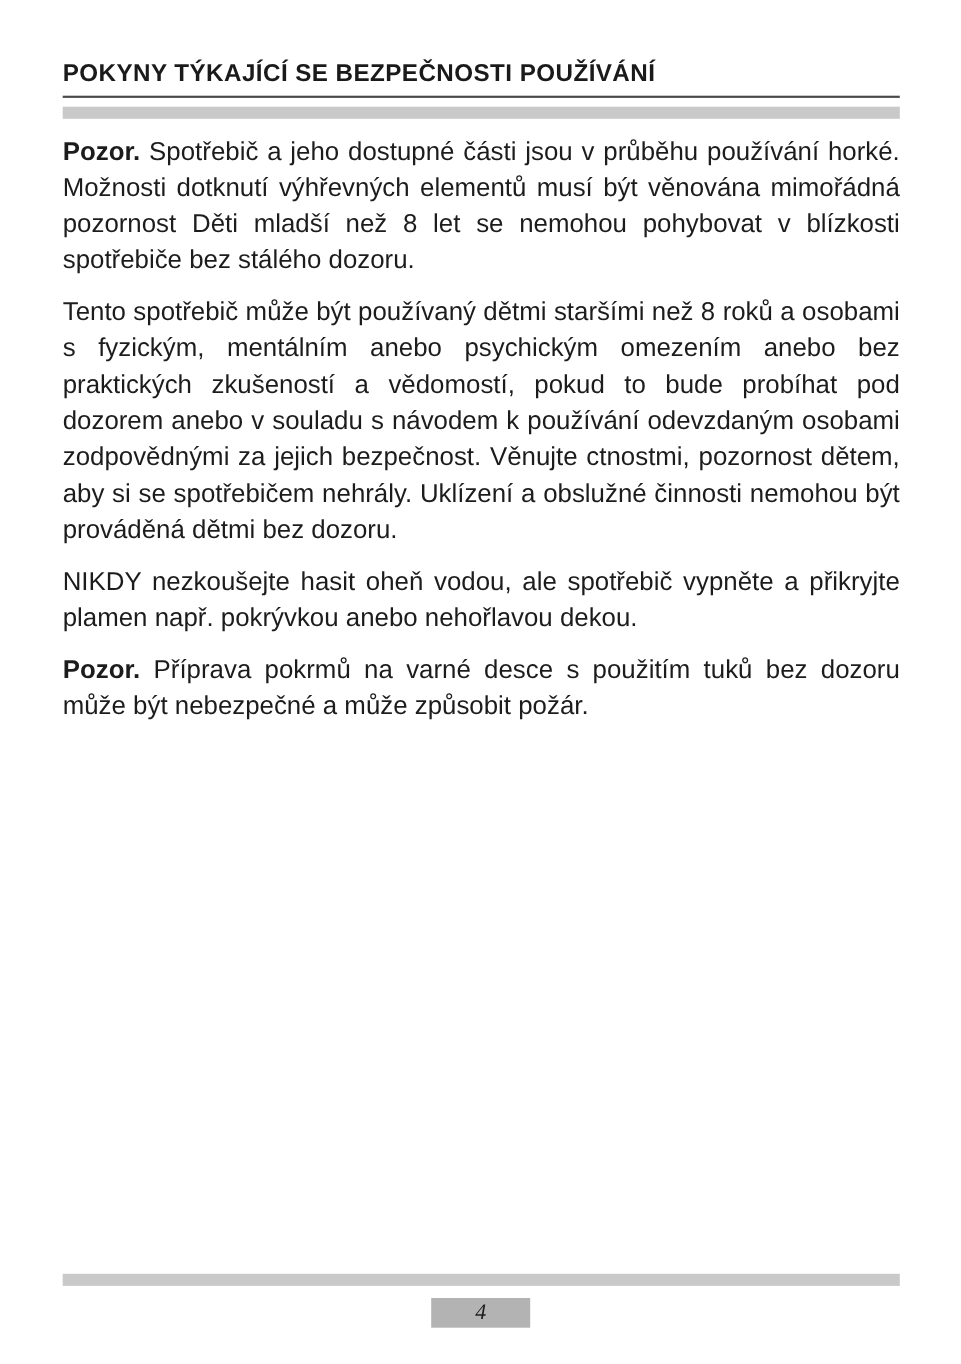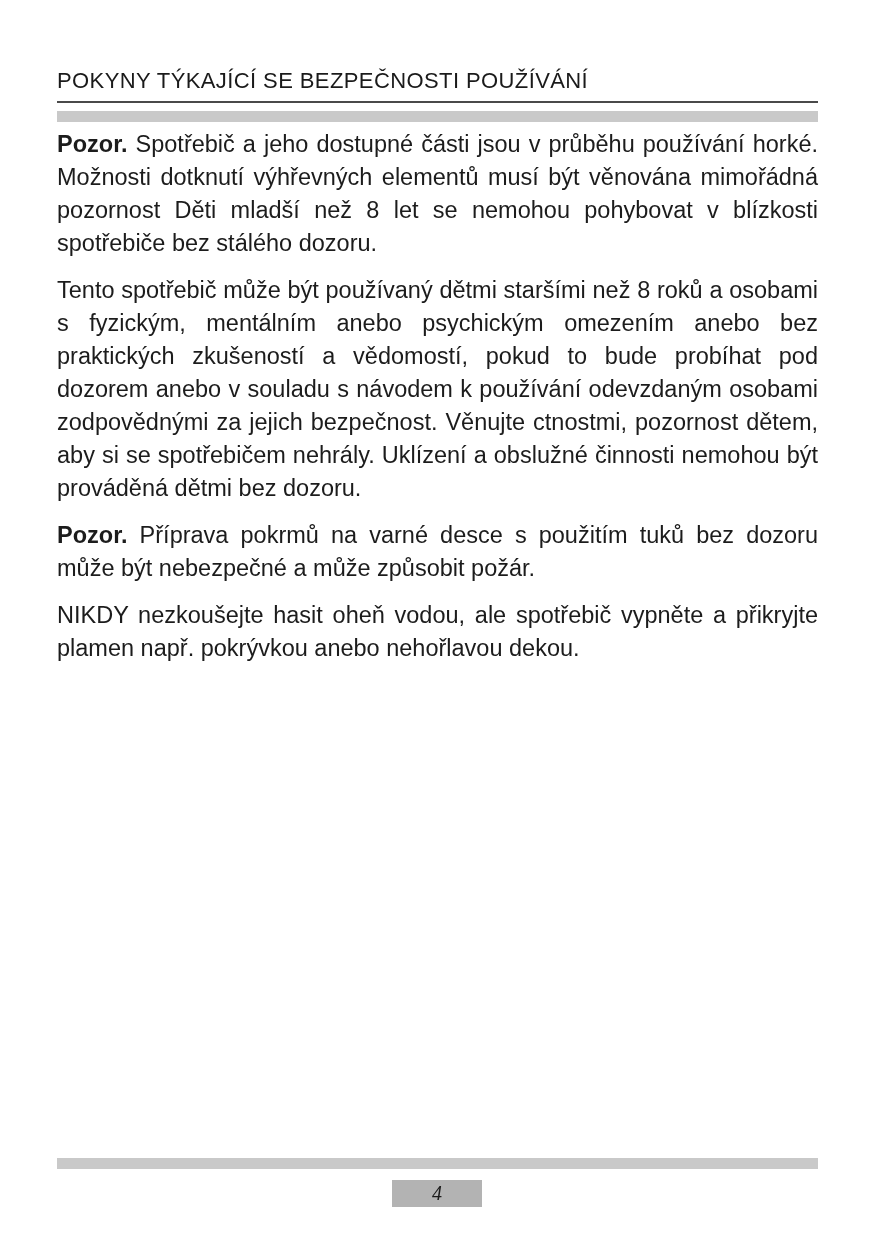--- a/index.html
+++ b/index.html
@@ -18,38 +18,38 @@
     overflow: hidden;
   }
   .content {
     position: absolute;
     left: 57px;
     right: 56px;
     top: 0;
   }
   .header-title {
     margin: 0;
-    padding-top: 68px;
+    padding-top: 54px;
     font-size: 22px;
-    font-weight: 400;
+    font-weight: 700;
     letter-spacing: 0.4px;
     color: #1a1a1a;
   }
   .header-rule {
     margin-top: 7px;
     height: 2px;
     background: #4a4a4a;
   }
   .gray-bar {
     margin-top: 8px;
     height: 11px;
     background: #c9c9c9;
   }
   .body-text {
-    margin-top: 6px;
+    margin-top: 13px;
   }
   .body-text p {
     margin: 0 0 14px 0;
     font-size: 23.5px;
     line-height: 33px;
     text-align: justify;
     color: #1c1c1c;
   }
   .body-text p strong {
     font-weight: 700;
@@ -90,23 +90,23 @@
 
     <div class="header-rule"></div>
     <div class="gray-bar"></div>
 
     <div class="body-text">
 
       <p><strong>Pozor.</strong><span> Spotřebič a jeho dostupné části jsou v průběhu používání horké. Možnosti dotknutí výhřevných elementů  musí být věnována mimořádná pozornost Děti mladší než  8 let se nemohou pohybovat v blízkosti spotřebiče bez stálého dozoru.</span></p>
 
       <p><span>Tento spotřebič může být používaný dětmi staršími než 8 roků a osobami s fyzickým, mentálním anebo psychickým omezením anebo bez praktických zkušeností a vědomostí, pokud to bude probíhat pod dozorem anebo v souladu s návodem k používání odevzdaným osobami zodpovědnými za jejich bezpečnost. Věnujte ctnostmi, pozornost dětem, aby si se spotřebičem nehrály. Uklízení a obslužné činnosti nemohou být prováděná dětmi bez dozoru.</span></p>
 
+      <p><span>NIKDY nezkoušejte hasit oheň vodou, ale spotřebič vypněte a přikryjte plamen např. pokrývkou anebo nehořlavou dekou.</span></p>
+
       <p><strong>Pozor.</strong><span> Příprava pokrmů na varné desce s použitím tuků bez dozoru může být nebezpečné a může způsobit požár.</span></p>
-
-      <p><span>NIKDY nezkoušejte hasit oheň vodou, ale spotřebič vypněte a přikryjte plamen např. pokrývkou anebo nehořlavou dekou.</span></p>
 
 
 
 
     </div>
   </div>
 
   <div class="footer-bar"></div>
 
   <div class="page-number-box">

